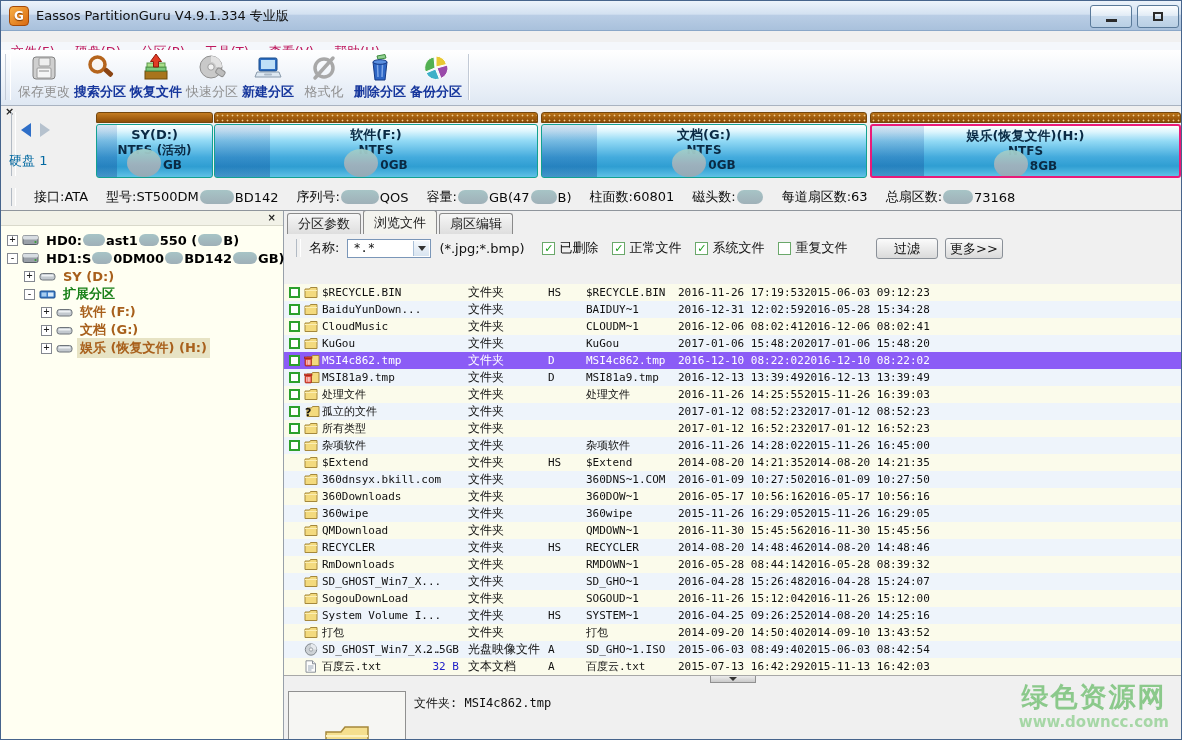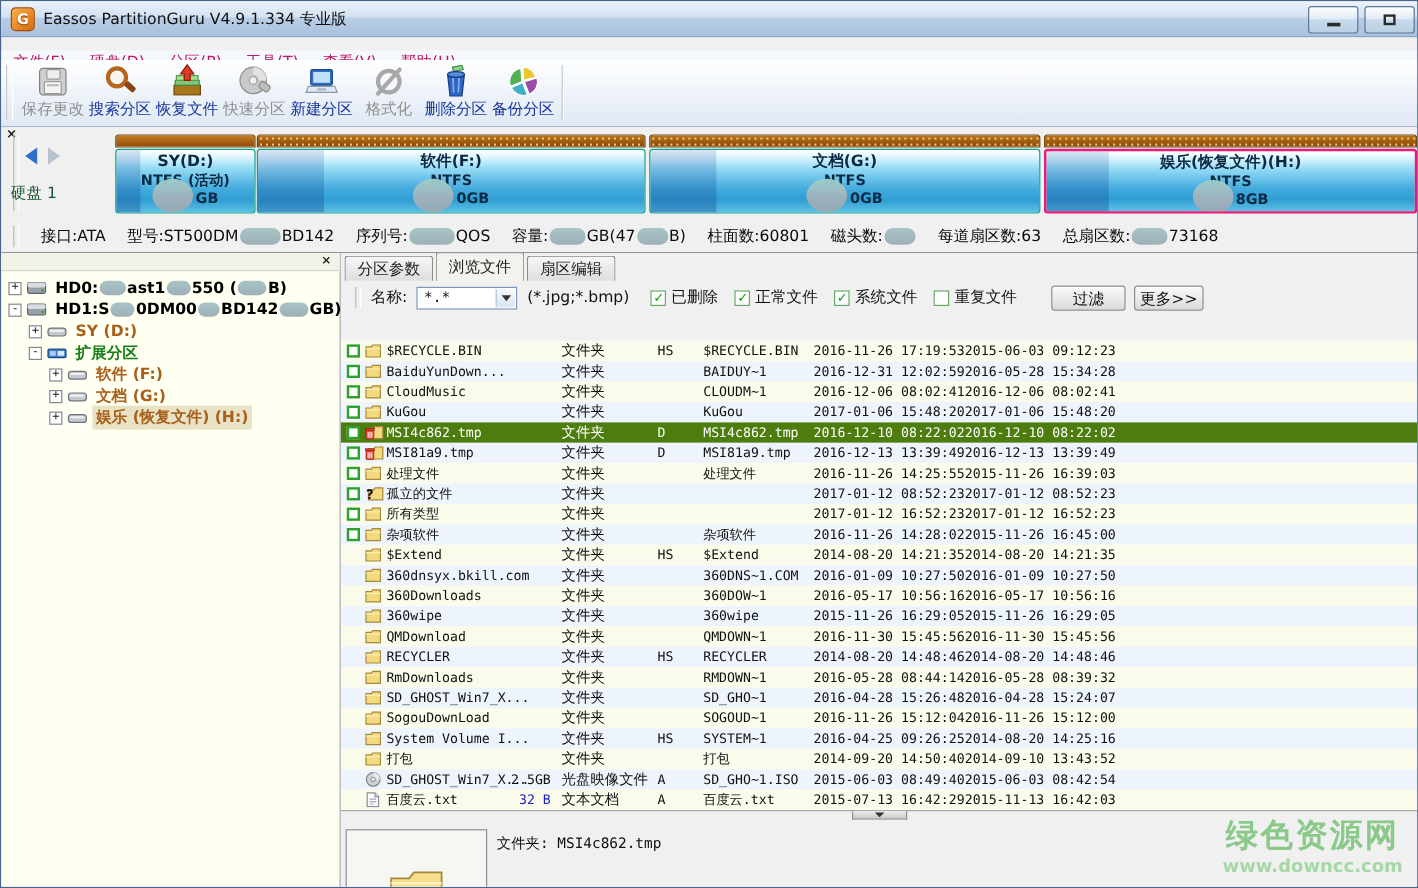--- a/index.html
+++ b/index.html
@@ -24,31 +24,31 @@
   .menubar{position:absolute;left:0;top:30px;width:100%;height:19px;background:#f4f7fb;
     border-bottom:1px solid #dcе2e8;display:flex;font-size:13px;color:#be185d;margin-top:11px;}
   .menu-item{padding:0 10px;height:100%;display:flex;align-items:center;}
   
   .toolbar{position:absolute;left:0;top:49px;width:100%;height:56px;box-sizing:border-box;
     background:linear-gradient(#ffffff,#eaf0f8 65%,#dfe8f3);border-bottom:1px solid #a9b3c1;
     display:flex;align-items:flex-start;padding-left:4px;}
   .tool-grip{width:4px;height:46px;margin:4px 5px 0 0;border-left:1px solid #c2cad6;border-right:1px solid #ffffff;}
   .tool-btn{width:56px;height:53px;display:flex;flex-direction:column;align-items:center;padding-top:2px;}
   .tool-icon{height:31px;display:flex;align-items:center;}
-  .tool-label{font-size:13px;font-weight:normal;color:#16369c;line-height:17px;white-space:nowrap;}
+  .tool-label{font-size:13px;font-weight:bold;color:#16369c;line-height:17px;white-space:nowrap;}
   .tool-btn.disabled .tool-label{color:#8f8f8f;font-weight:normal;}
   .tool-sep{width:1px;height:46px;background:#c2cad6;box-shadow:1px 0 0 #fff;margin:4px 0 0 4px;}
   
   .partition-panel{position:absolute;left:0;top:105px;width:100%;height:78px;background:#f0f0f0;}
   .pp-close{position:absolute;left:4px;top:0;font-size:11px;font-weight:bold;color:#222;line-height:12px;}
   .pp-grip{position:absolute;left:10px;top:6px;bottom:8px;width:3px;border-left:1px solid #b2bac4;border-right:1px solid #fff;}
   .pp-arrows{position:absolute;left:20px;top:17px;display:flex;gap:9px;}
   .tri-left{width:0;height:0;border-top:7px solid transparent;border-bottom:7px solid transparent;border-right:10px solid #2f6fc8;}
   .tri-right{width:0;height:0;border-top:7px solid transparent;border-bottom:7px solid transparent;border-left:10px solid #b6c2ce;}
-  .pp-disk-label{position:absolute;left:8px;top:46px;font-size:13px;color:#14532d;white-space:nowrap;}
+  .pp-disk-label{position:absolute;left:8px;top:46px;font-size:13px;color:#0369a1;white-space:nowrap;}
   .pblock{position:absolute;top:6px;height:66px;box-sizing:border-box;}
   .strip{height:11px;box-sizing:border-box;border:1px solid #74470e;border-radius:3px 3px 0 0;margin-bottom:1px;
     background:linear-gradient(#c47c22,#8f4d06);}
   .pblock.dotted .strip{background-image:radial-gradient(circle,#ecca8e 0.8px,transparent 1.1px),linear-gradient(#ba7318,#8a4a05);
     background-size:5px 5px,100% 100%;}
   .pbody{position:relative;height:54px;box-sizing:border-box;border:1px solid #12a191;border-radius:3px;overflow:hidden;
     background:linear-gradient(180deg,#ffffff 0%,#dcf5fd 12%,#93daf5 30%,#44abdd 62%,#2f9ed2 80%,#5fc1e6 100%);
     text-align:center;color:#0a2a44;font-weight:bold;}
   .pblock.selected .pbody{border:2px solid #ea1a78;}
   .used-band{position:absolute;left:0;top:0;bottom:0;width:17%;
@@ -108,21 +108,21 @@
     display:flex;align-items:center;font-size:13px;color:#111;}
   .th{height:100%;box-sizing:border-box;border-right:1px solid #d5d5d5;display:flex;align-items:center;padding-left:6px;}
   .th.right{justify-content:flex-end;padding-right:5px;padding-left:0;}
   .th-arrow{width:20px;justify-content:center;padding-left:0;}
   .th-fill{border-right:none;}
   .sort-arrow{width:0;height:0;border-left:5px solid transparent;border-right:5px solid transparent;border-bottom:8px solid #1a85c8;}
   .rows{position:absolute;left:0;top:73px;right:0;height:391px;background:#fff;overflow:hidden;}
   .frow{height:17px;display:flex;align-items:center;font-size:12px;color:#101010;white-space:nowrap;}
   .frow.alt0{background:#fbfbeb;}
   .frow.alt1{background:#eef4fb;}
-  .frow.selected{background:#4d7c0f;color:#ffffff;align-items:center;}
+  .frow.selected{background:#8b5cf6;color:#ffffff;align-items:center;}
   .cell{box-sizing:border-box;flex:none;overflow:visible;}
   .c-check{width:20px;display:flex;justify-content:center;}
   .row-cbox{width:11px;height:11px;box-sizing:border-box;border:2px solid #2ca02c;background:#fff;}
   .c-icon{width:18px;display:flex;align-items:center;}
   .c-name{width:92px;font-family:"DejaVu Sans Mono",monospace;font-size:11px;}
   .c-size{width:50px;text-align:right;padding-right:5px;font-family:"DejaVu Sans Mono",monospace;font-size:11px;}
   .c-size.blue{color:#2020c8;}
   .c-type{width:82px;padding-left:4px;}
   .c-attr{width:40px;padding-left:2px;font-family:"DejaVu Sans Mono",monospace;font-size:11px;}
   .c-short{width:92px;font-family:"DejaVu Sans Mono",monospace;font-size:11px;}

